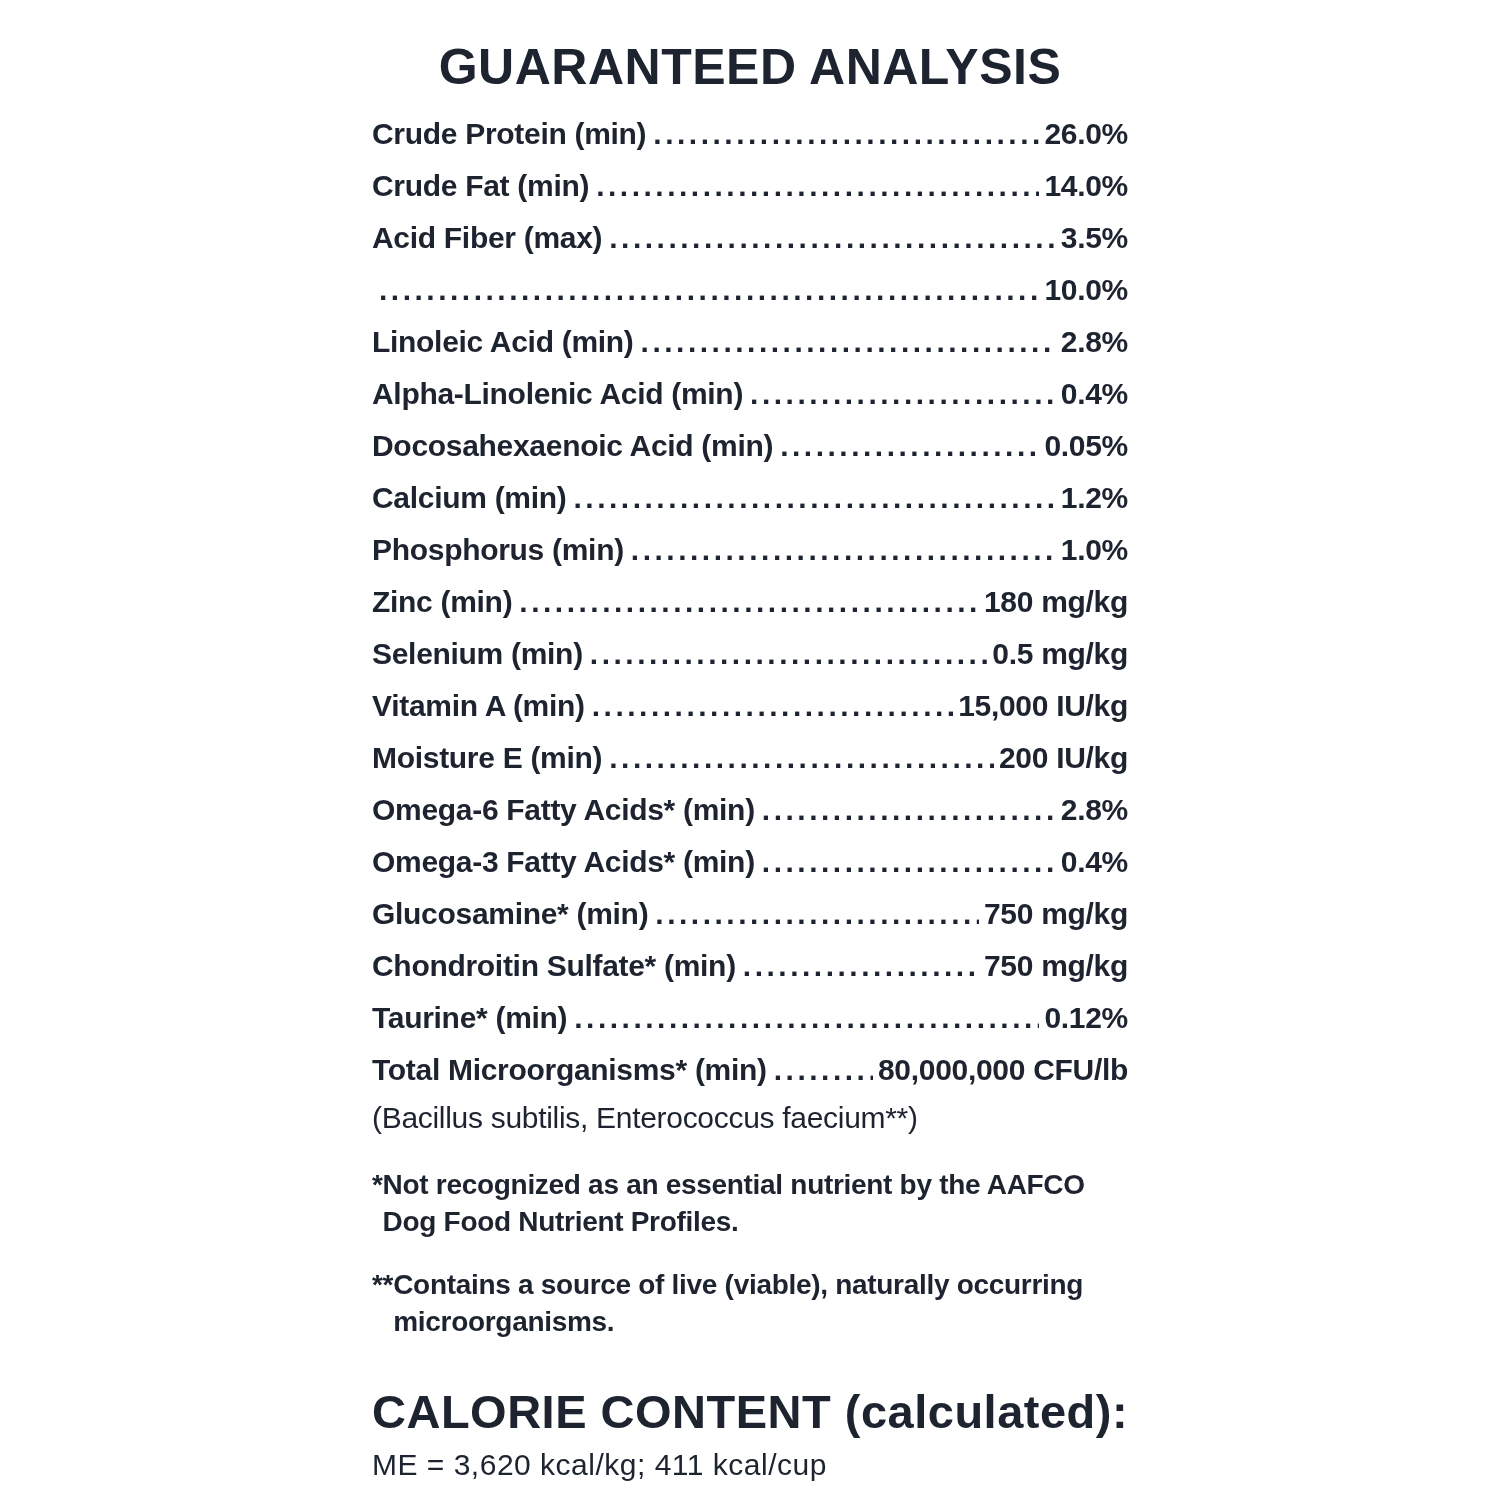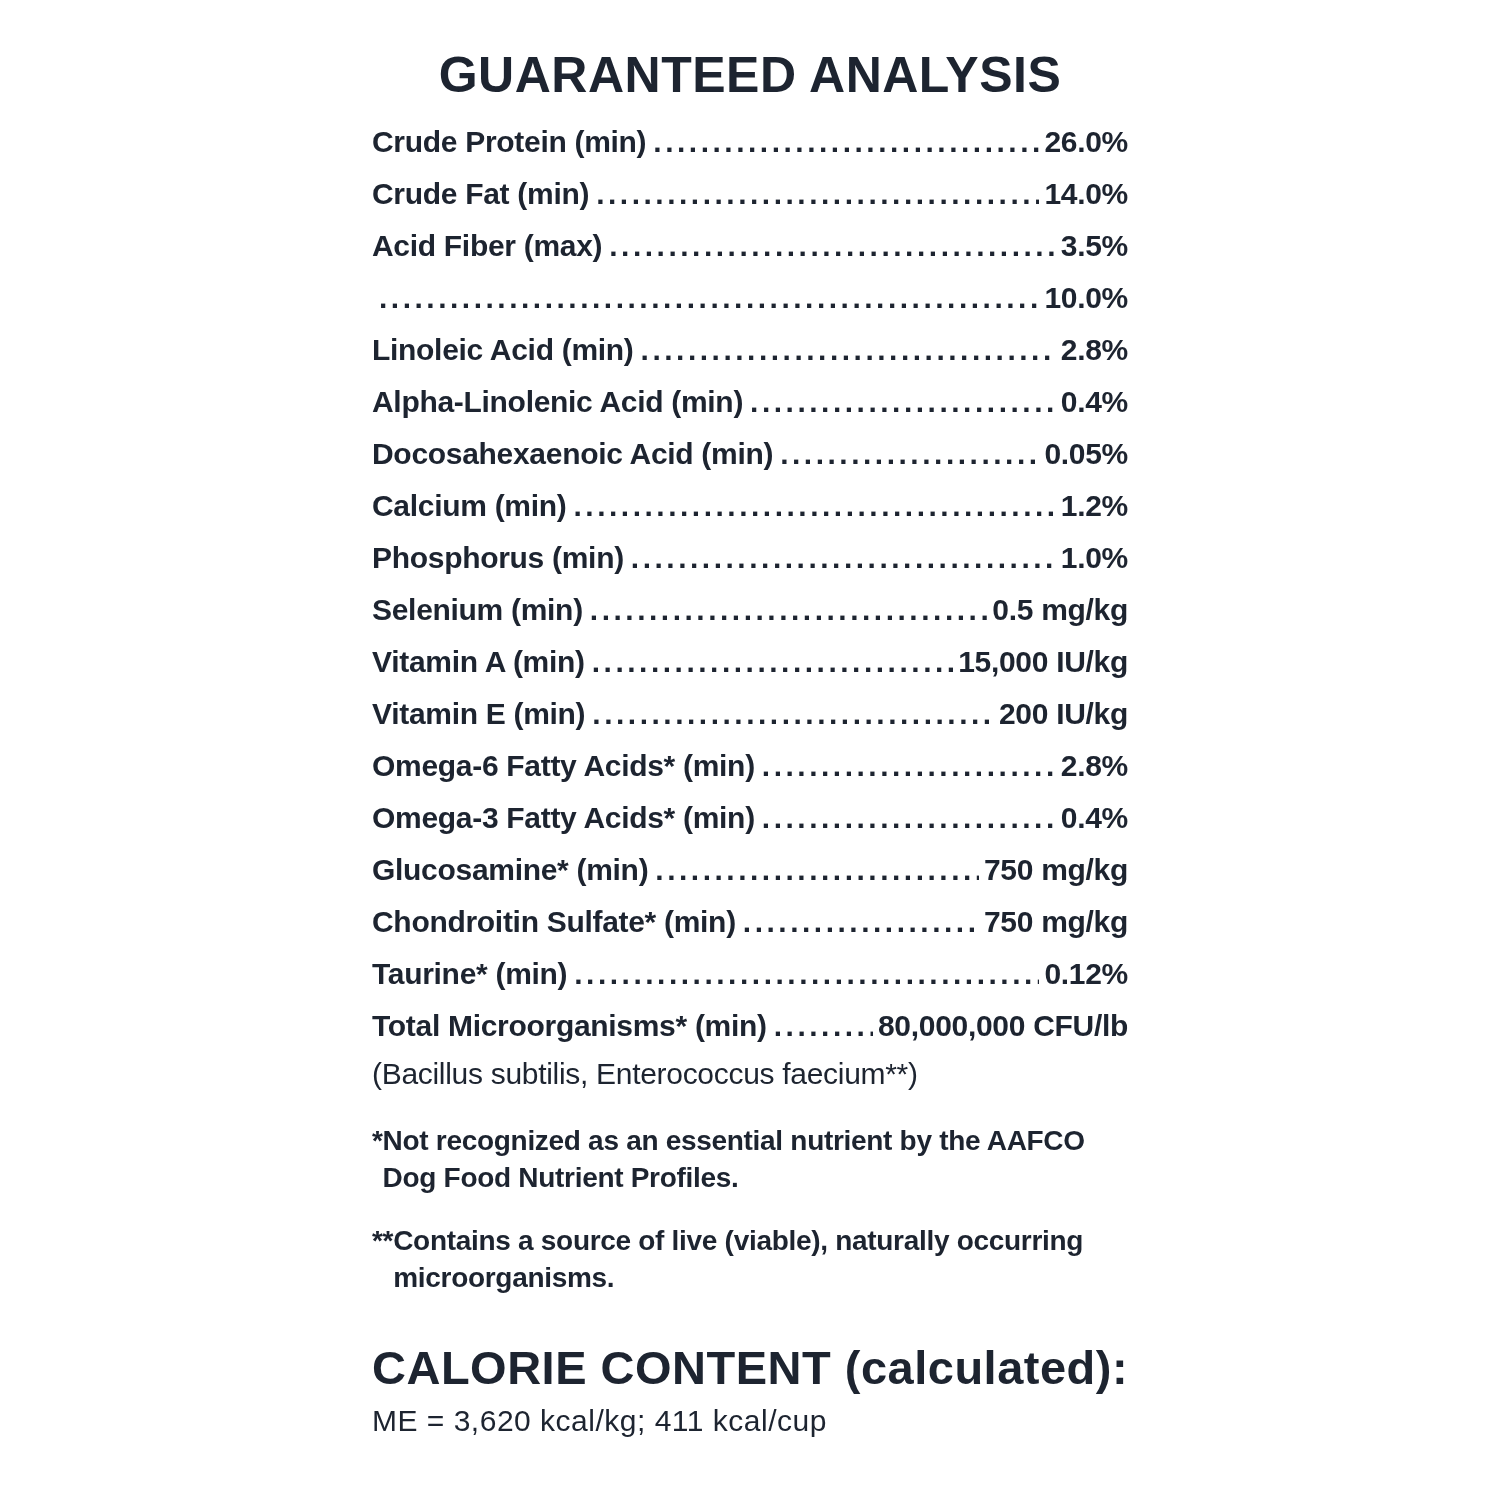--- a/index.html
+++ b/index.html
@@ -10,21 +10,21 @@
     width: 1500px;
     height: 1500px;
     overflow: hidden;
     background: #ffffff;
     color: #1d2430;
     font-family: "Liberation Sans", sans-serif;
     -webkit-font-smoothing: antialiased;
   }
   .sheet {
     width: 756px;
-    margin: 8px auto;
+    margin: 0 auto;
     padding-top: 42px;
   }
   .title {
     font-size: 50px;
     font-weight: 800;
     letter-spacing: 0.5px;
     text-align: center;
     line-height: 1;
     margin: 0 0 16px 0;
     white-space: nowrap;
@@ -137,31 +137,36 @@
         <span class="lbl">Calcium (min)</span>
         <span class="leader"></span>
         <span class="val">1.2%</span>
       </div>
       <div class="row">
         <span class="lbl">Phosphorus (min)</span>
         <span class="leader"></span>
         <span class="val">1.0%</span>
       </div>
       <div class="row">
+        <span class="lbl">Zinc (min)</span>
+        <span class="leader"></span>
+        <span class="val">180 mg/kg</span>
+      </div>
+      <div class="row">
         <span class="lbl">Selenium (min)</span>
         <span class="leader"></span>
         <span class="val">0.5 mg/kg</span>
       </div>
       <div class="row">
         <span class="lbl">Vitamin A (min)</span>
         <span class="leader"></span>
         <span class="val">15,000 IU/kg</span>
       </div>
       <div class="row">
-        <span class="lbl">Vitamin E (min)</span>
+        <span class="lbl">Moisture E (min)</span>
         <span class="leader"></span>
         <span class="val">200 IU/kg</span>
       </div>
       <div class="row">
         <span class="lbl">Omega-6 Fatty Acids* (min)</span>
         <span class="leader"></span>
         <span class="val">2.8%</span>
       </div>
       <div class="row">
         <span class="lbl">Omega-3 Fatty Acids* (min)</span>

